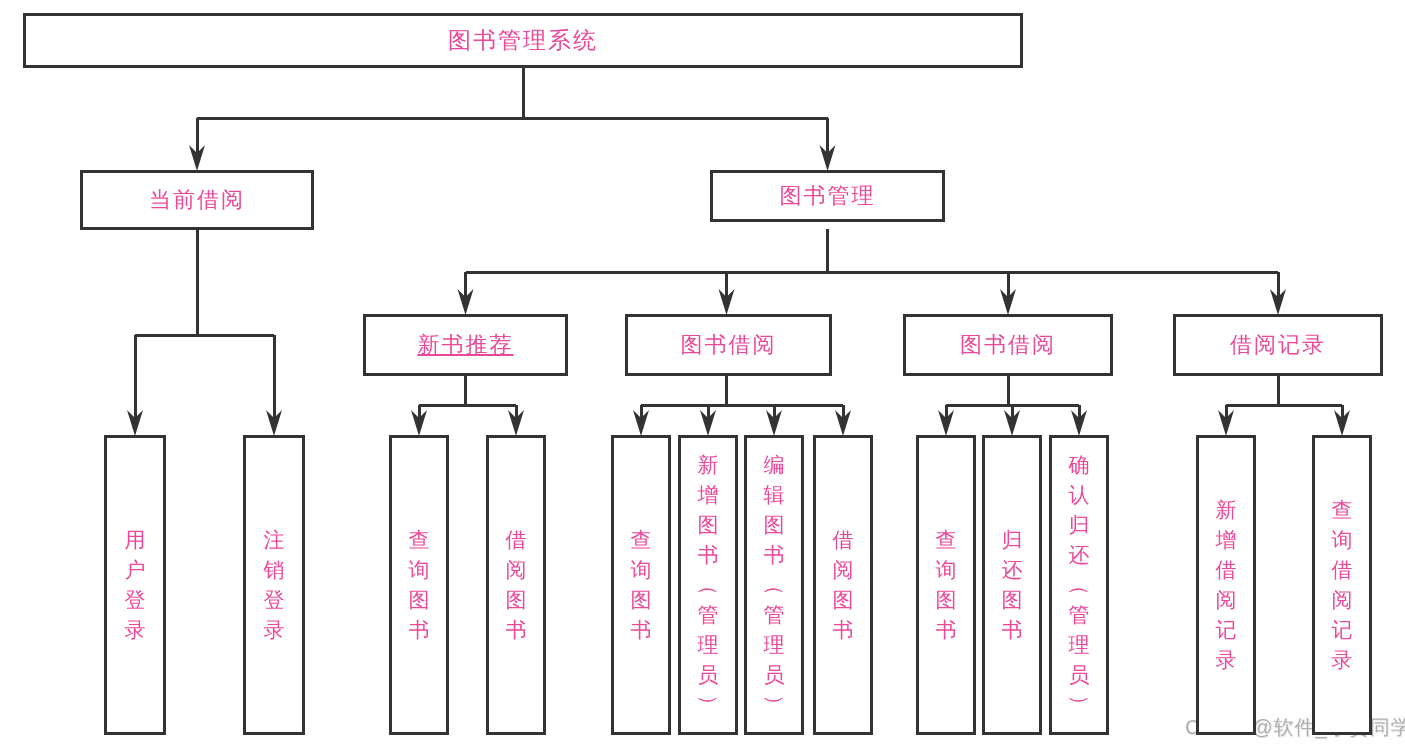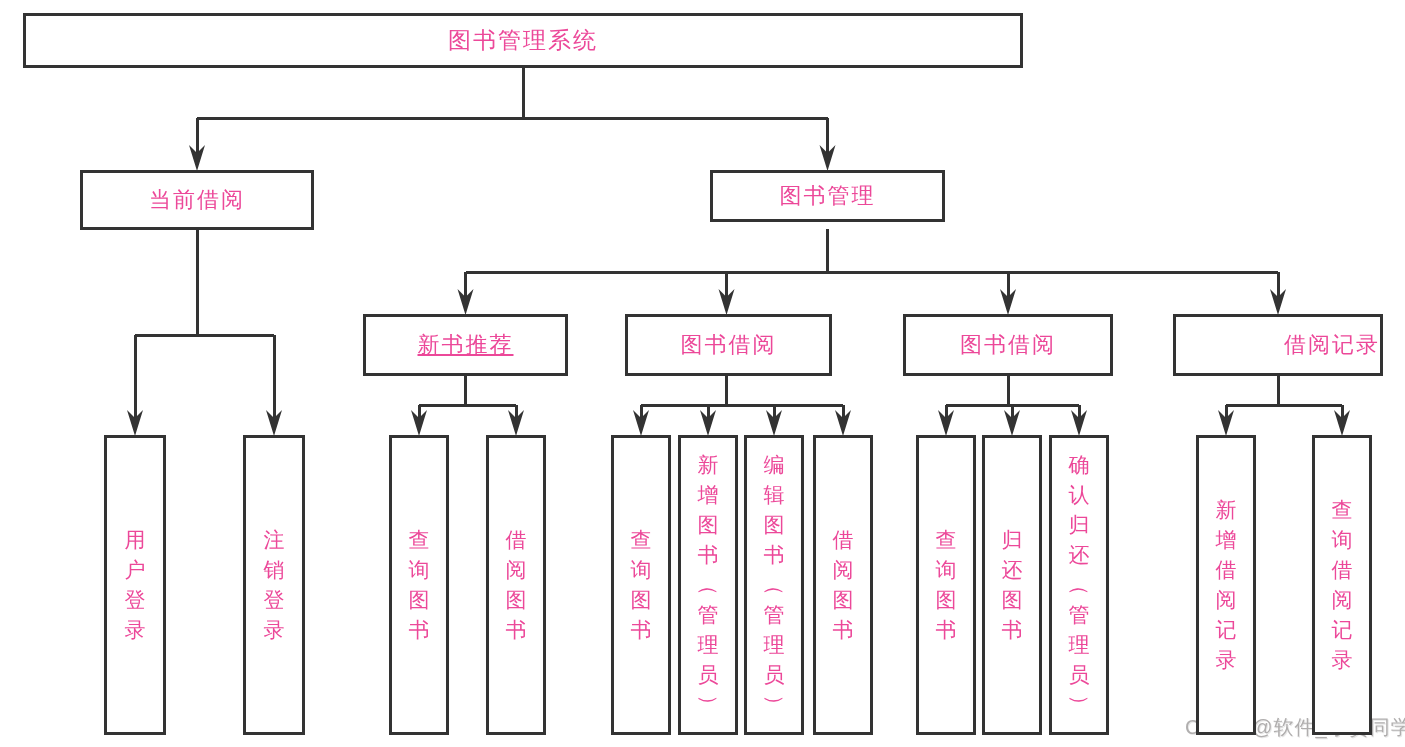--- a/index.html
+++ b/index.html
@@ -137,21 +137,21 @@
     </div>
     <div class="node h" style="left: 363px; top: 314px; width: 205px; height: 62px; text-decoration: underline;">
       <div class="label">新书推荐</div>
     </div>
     <div class="node h" style="left: 625px; top: 314px; width: 207px; height: 62px;">
       <div class="label">图书借阅</div>
     </div>
     <div class="node h" style="left: 903px; top: 314px; width: 210px; height: 62px;">
       <div class="label">图书借阅</div>
     </div>
-    <div class="node h" style="left: 1173px; top: 314px; width: 210px; height: 62px; justify-content: flex-end;">
+    <div class="node h" style="left: 1173px; top: 314px; width: 210px; height: 62px;">
       <div class="label">借阅记录</div>
     </div>
     <div class="node v" style="left: 104px; top: 435px; width: 62px; height: 300px;">
       <div class="label">
         <div class="ch">用</div>
         <div class="ch">户</div>
         <div class="ch">登</div>
         <div class="ch">录</div>
       </div>
     </div>

